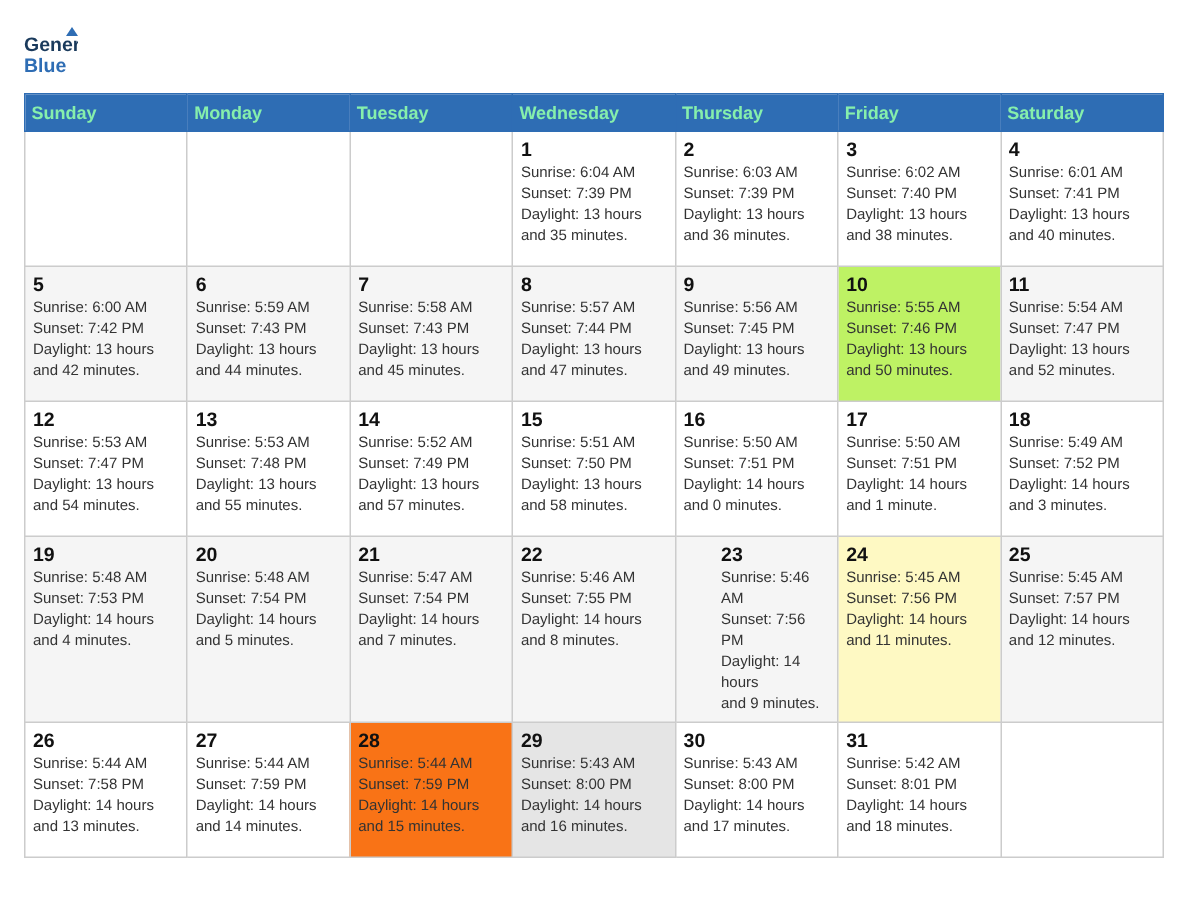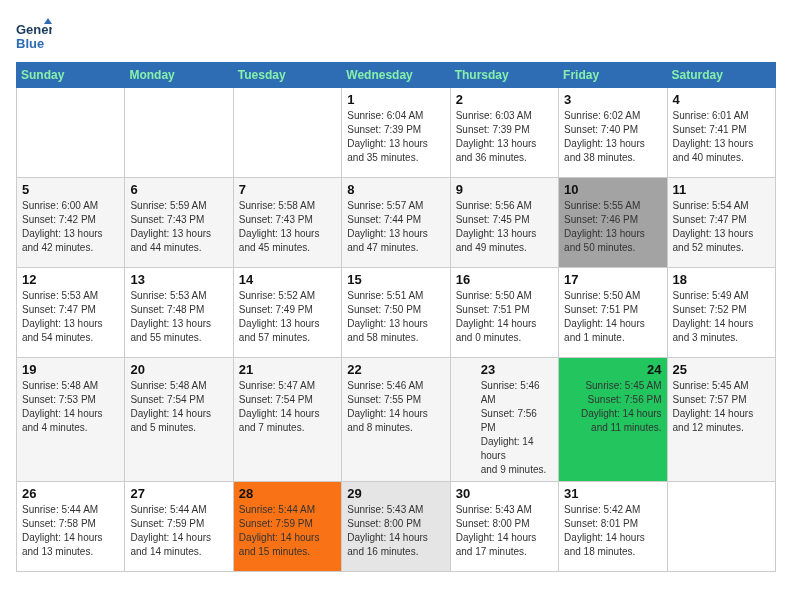--- a/index.html
+++ b/index.html
@@ -149,21 +149,21 @@
           <div class="day-info">Sunrise: 5:58 AM<br>Sunset: 7:43 PM<br>Daylight: 13 hours<br>and 45 minutes.</div>
         </td>
         <td style="background: rgb(245, 245, 245);">
           <span class="day-num">8</span>
           <div class="day-info">Sunrise: 5:57 AM<br>Sunset: 7:44 PM<br>Daylight: 13 hours<br>and 47 minutes.</div>
         </td>
         <td style="background: rgb(245, 245, 245);">
           <span class="day-num">9</span>
           <div class="day-info">Sunrise: 5:56 AM<br>Sunset: 7:45 PM<br>Daylight: 13 hours<br>and 49 minutes.</div>
         </td>
-        <td style="background: #a3a3a3;">
+        <td style="background: #bef264;">
           <span class="day-num">10</span>
           <div class="day-info">Sunrise: 5:55 AM<br>Sunset: 7:46 PM<br>Daylight: 13 hours<br>and 50 minutes.</div>
         </td>
         <td style="background: rgb(245, 245, 245);">
           <span class="day-num">11</span>
           <div class="day-info">Sunrise: 5:54 AM<br>Sunset: 7:47 PM<br>Daylight: 13 hours<br>and 52 minutes.</div>
         </td>
       </tr>
       <tr>
         <td style="background: rgb(255, 255, 255);">
@@ -209,21 +209,21 @@
           <div class="day-info">Sunrise: 5:47 AM<br>Sunset: 7:54 PM<br>Daylight: 14 hours<br>and 7 minutes.</div>
         </td>
         <td style="background: rgb(245, 245, 245);">
           <span class="day-num">22</span>
           <div class="day-info">Sunrise: 5:46 AM<br>Sunset: 7:55 PM<br>Daylight: 14 hours<br>and 8 minutes.</div>
         </td>
         <td style="background: rgb(245, 245, 245); padding-left: 30px;">
           <span class="day-num">23</span>
           <div class="day-info">Sunrise: 5:46 AM<br>Sunset: 7:56 PM<br>Daylight: 14 hours<br>and 9 minutes.</div>
         </td>
-        <td style="background: #22c55e; text-align: right;">
+        <td style="background: #fef9c3;">
           <span class="day-num">24</span>
           <div class="day-info">Sunrise: 5:45 AM<br>Sunset: 7:56 PM<br>Daylight: 14 hours<br>and 11 minutes.</div>
         </td>
         <td style="background: rgb(245, 245, 245);">
           <span class="day-num">25</span>
           <div class="day-info">Sunrise: 5:45 AM<br>Sunset: 7:57 PM<br>Daylight: 14 hours<br>and 12 minutes.</div>
         </td>
       </tr>
       <tr>
         <td style="background: rgb(255, 255, 255);">

